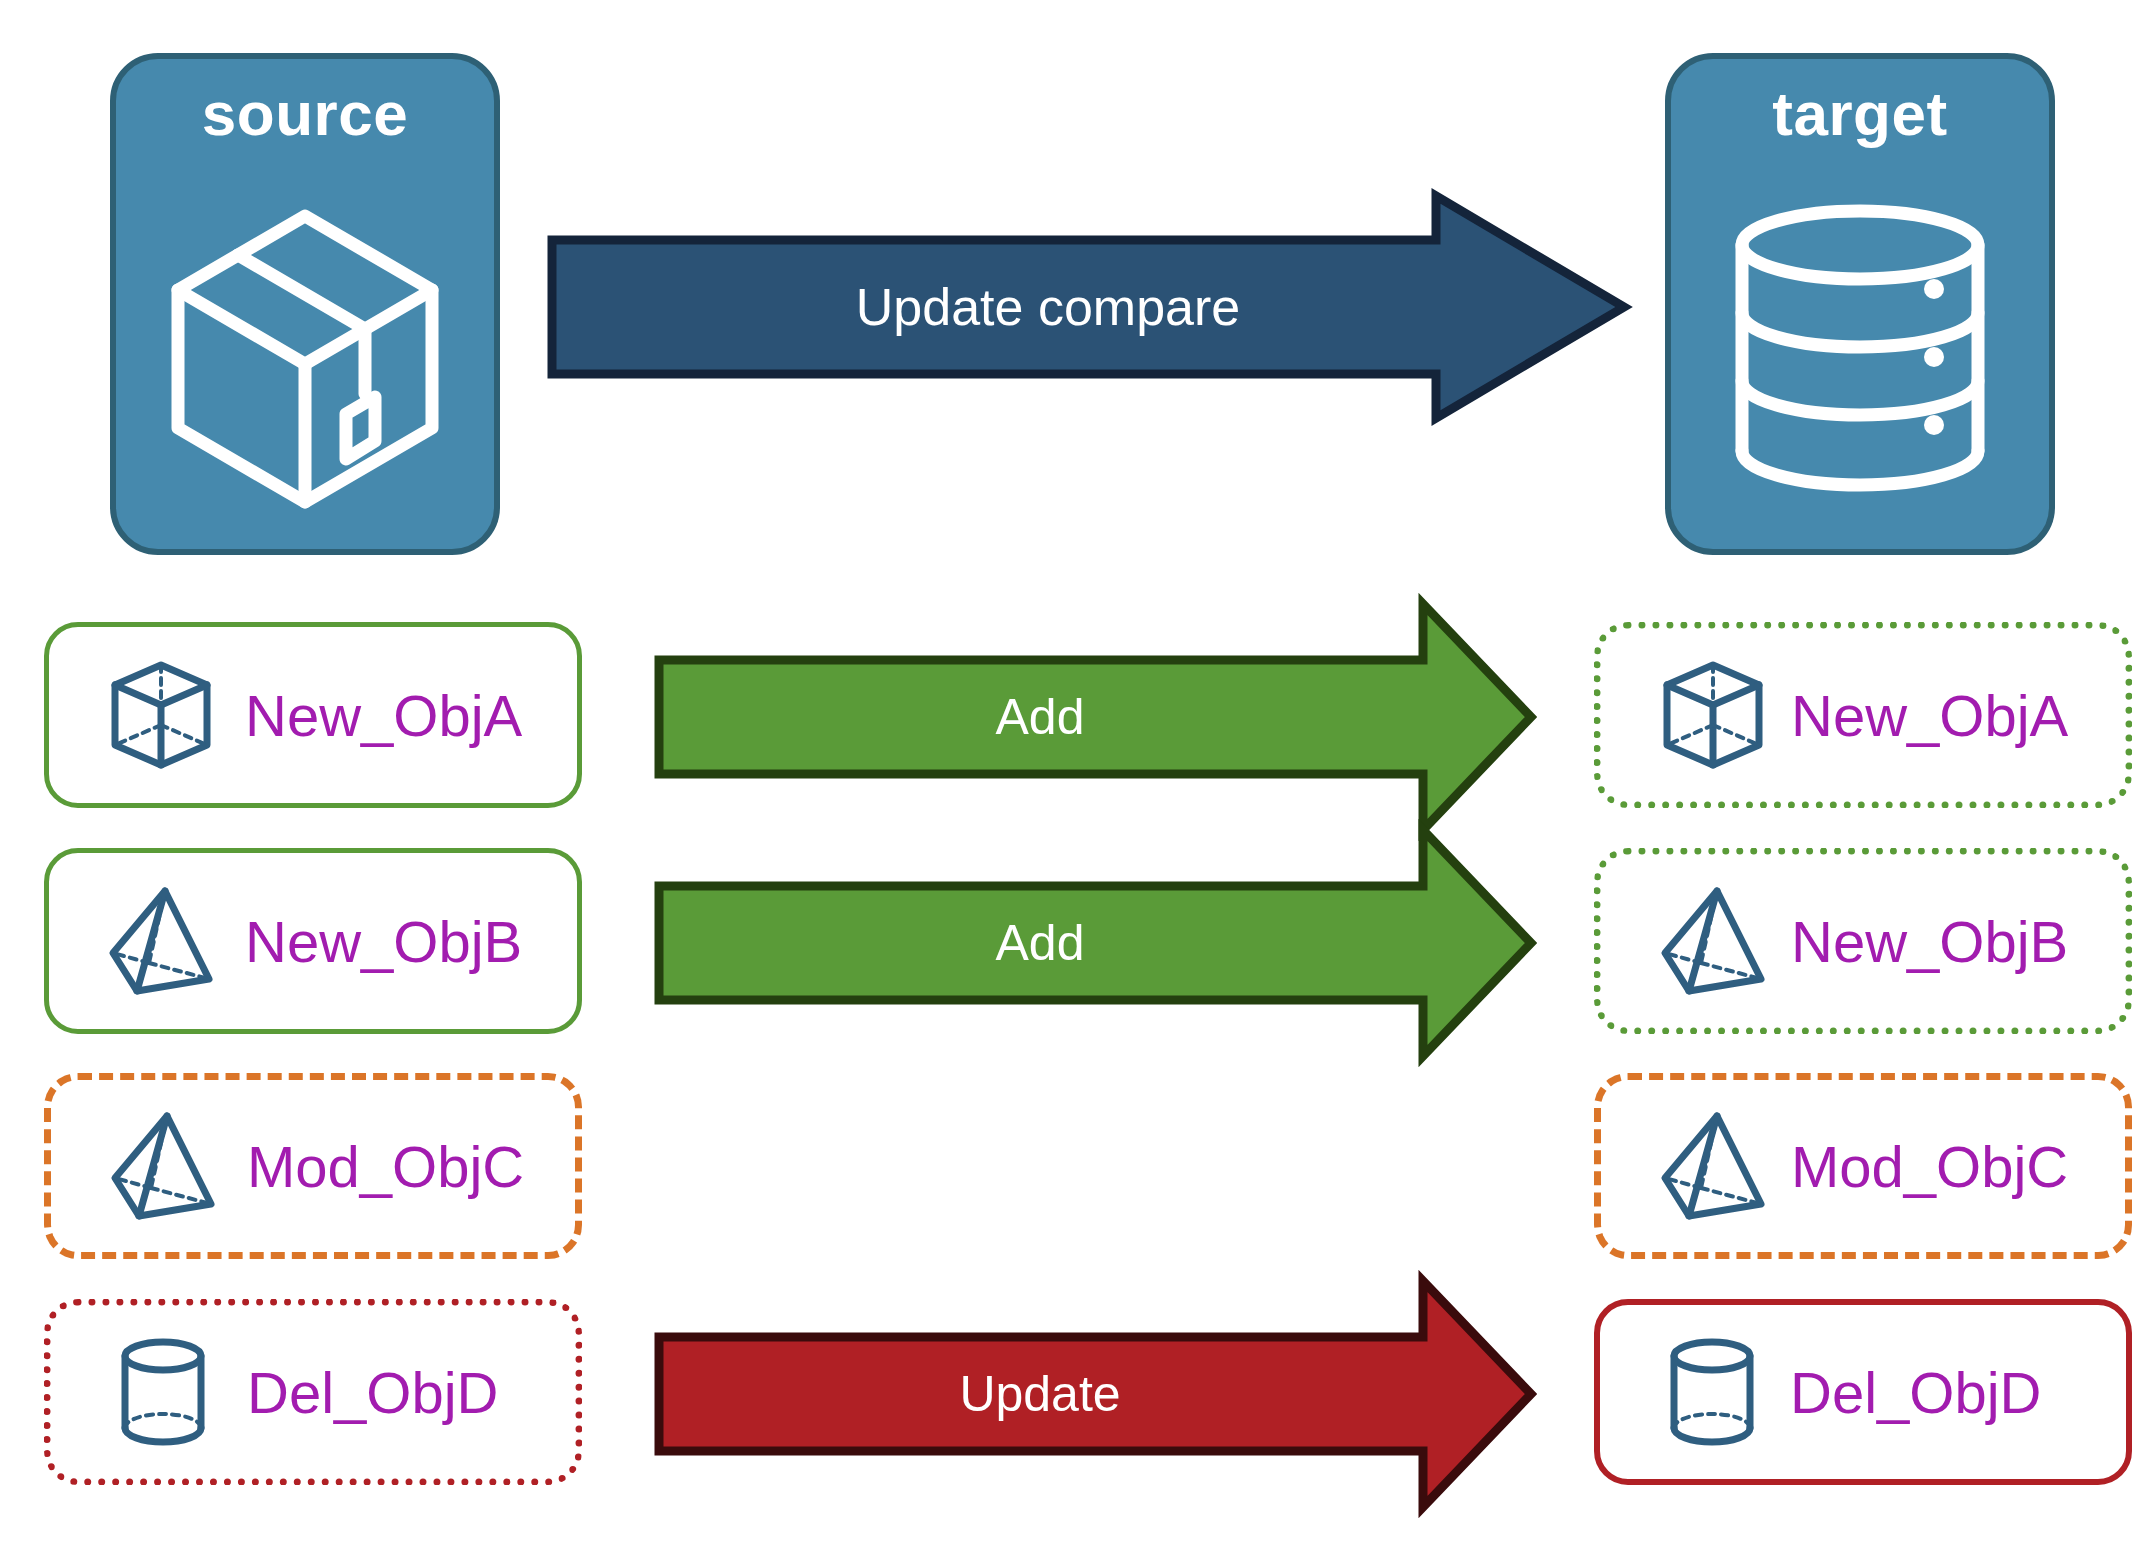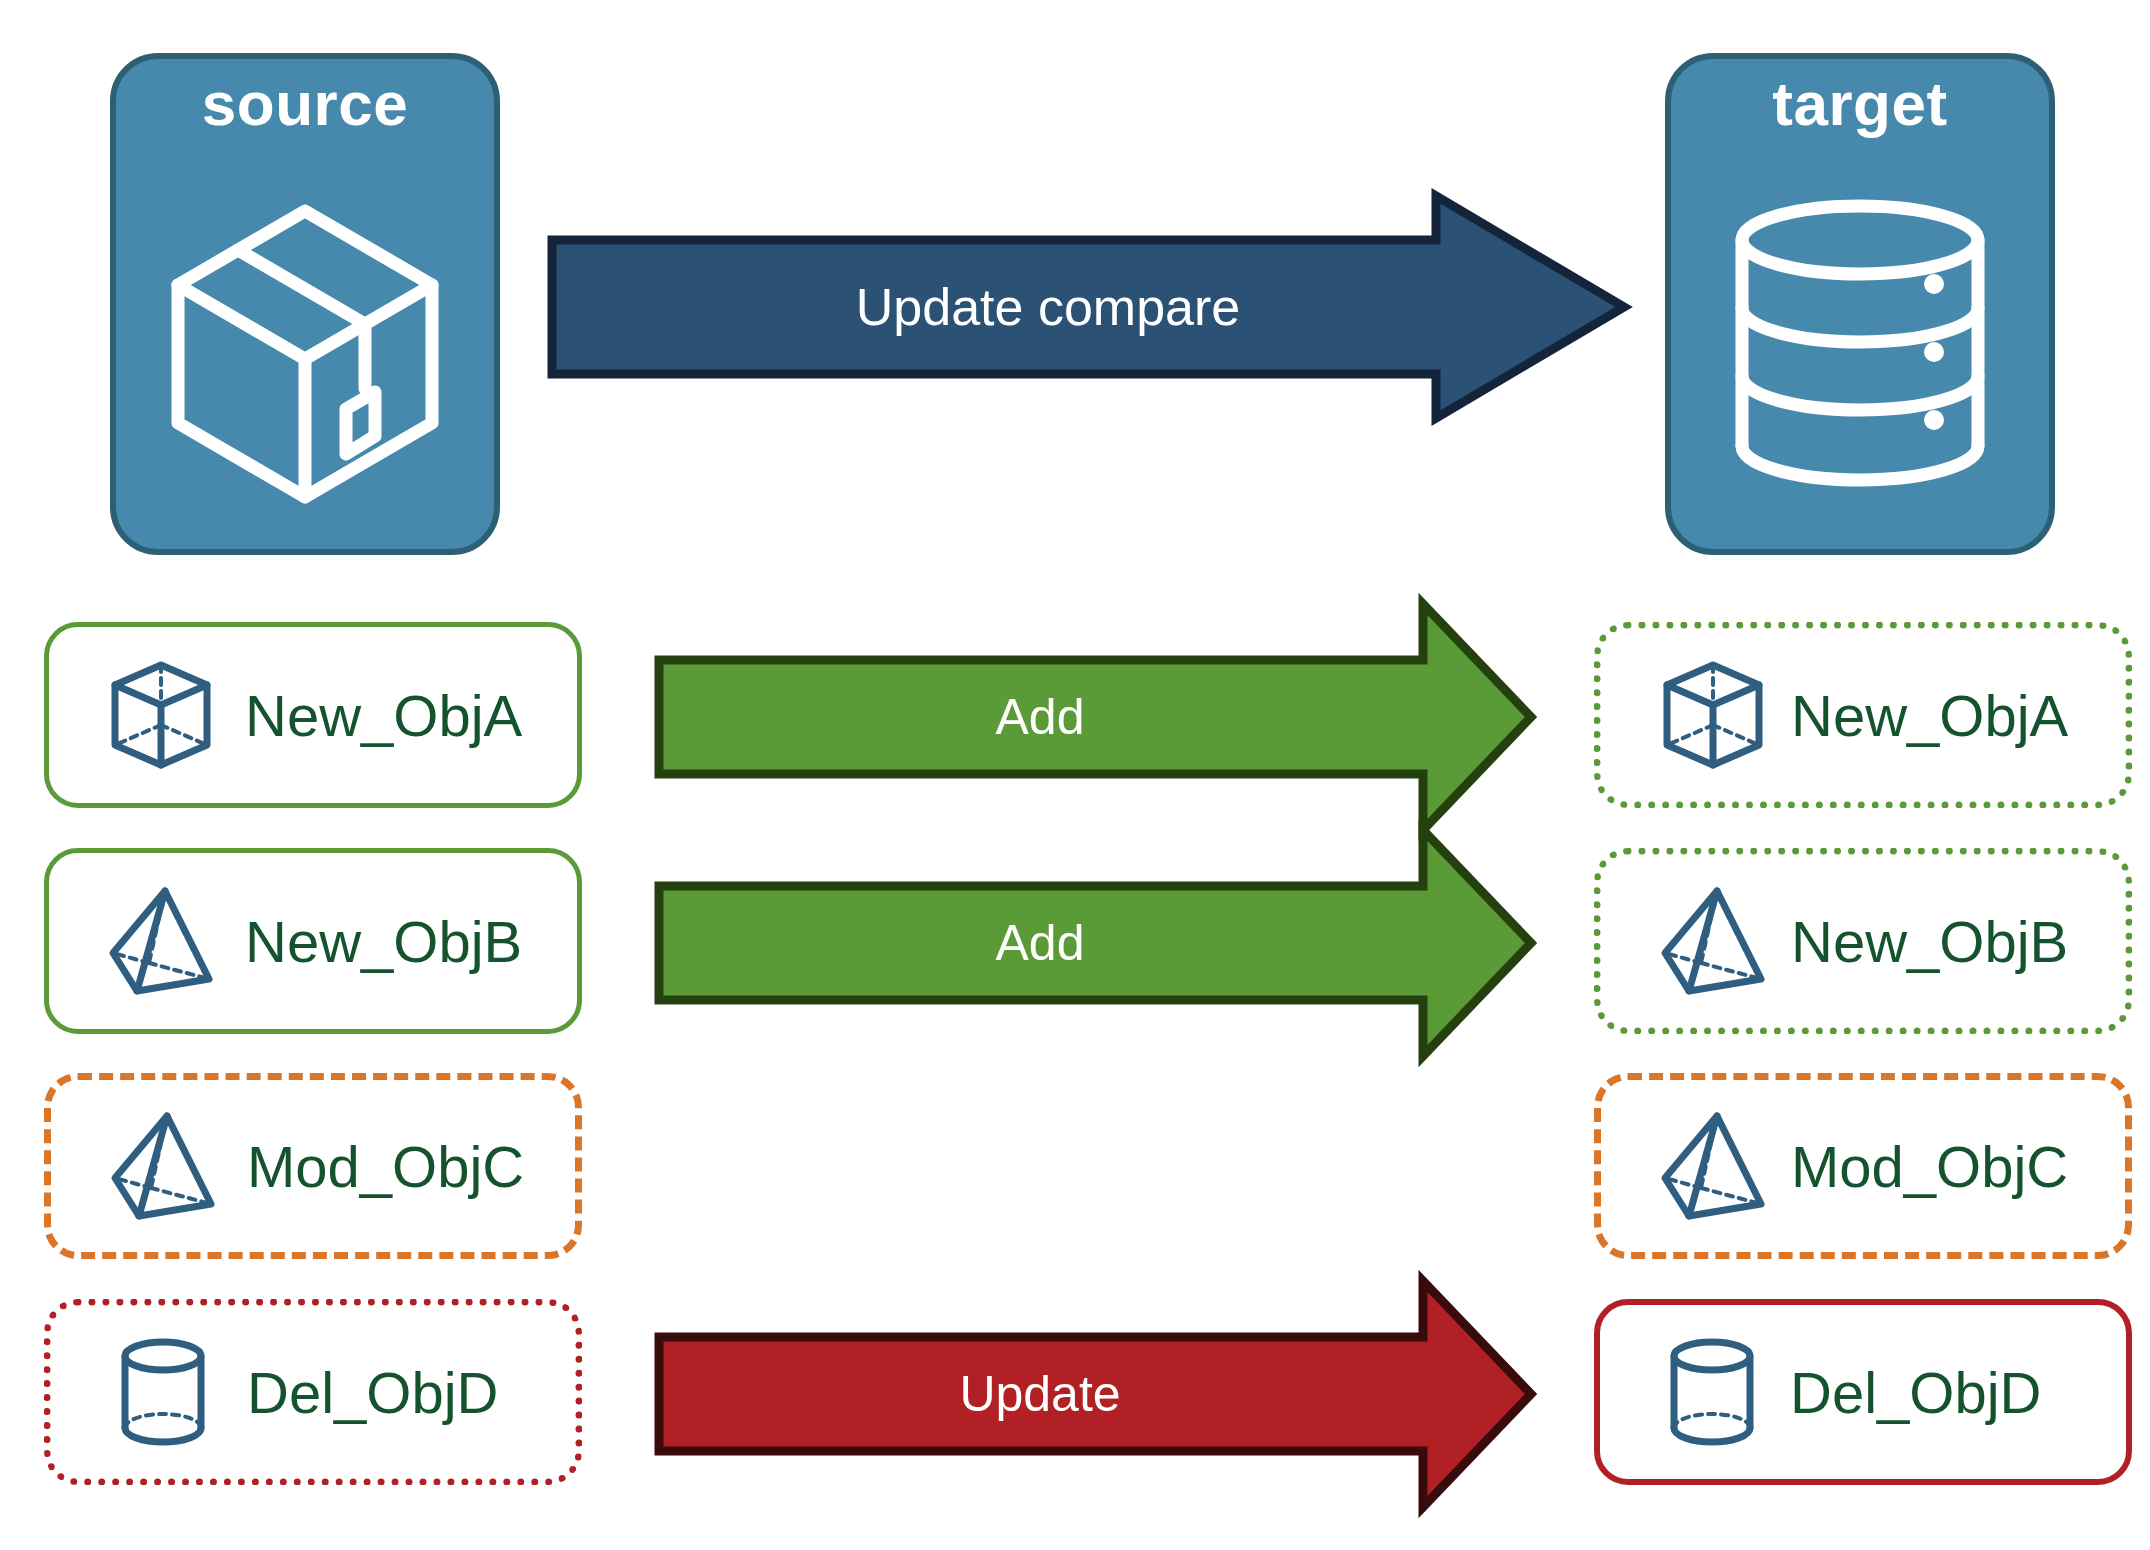--- a/index.html
+++ b/index.html
@@ -16,21 +16,21 @@
   .endpoint{
     position:absolute;
     width:390px;height:502px;
     background:#4689AD;
     border:6px solid #2E6075;
     border-radius:48px;
     box-sizing:border-box;
     display:flex;flex-direction:column;align-items:center;
   }
   .endpoint .ep-title{
-    margin-top:12px;
+    margin-top:22px;
     font-size:62px;font-weight:bold;color:#ffffff;
     letter-spacing:0.5px;line-height:1.05;
   }
   .endpoint .ep-icon{
     flex:1;display:flex;align-items:center;justify-content:center;width:100%;
   }
   #source-card{left:110px;top:53px;}
   #target-card{left:1665px;top:53px;}
 
   
@@ -62,21 +62,21 @@
   }
   .obj-card.left{left:44px;width:538px;}
   .obj-card.right{left:1594px;width:538px;}
 
   .obj-card .obj-icon{
     width:108px;height:118px;flex:0 0 auto;
     display:flex;align-items:center;justify-content:center;
   }
   .obj-card .obj-label{
     margin-left:30px;
-    font-size:58px;color:#14532d;white-space:nowrap;
+    font-size:58px;color:#a21caf;white-space:nowrap;
   }
   .obj-card.right .obj-label{margin-left:24px;}
 
   
   .bd-solid-green {border:5px solid #5A9B38;}
   .bd-dotted-green{border:7px dotted #5A9B38;}
   .bd-dashed-orange{border:7px dashed #DB7528;}
   .bd-dotted-red  {border:7px dotted #B02025;}
   .bd-solid-red   {border:6px solid #B02025;}
 

